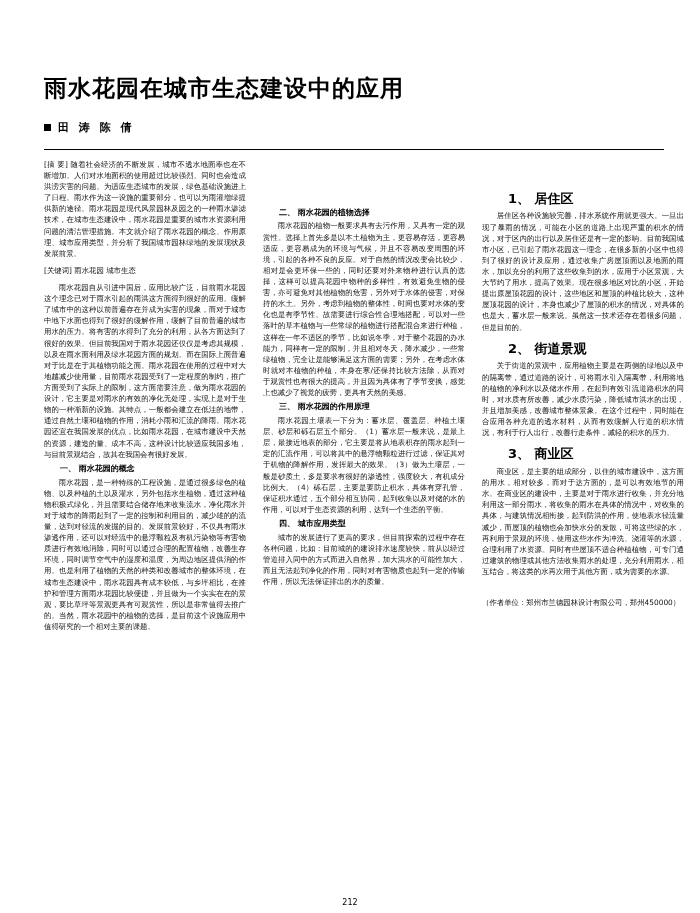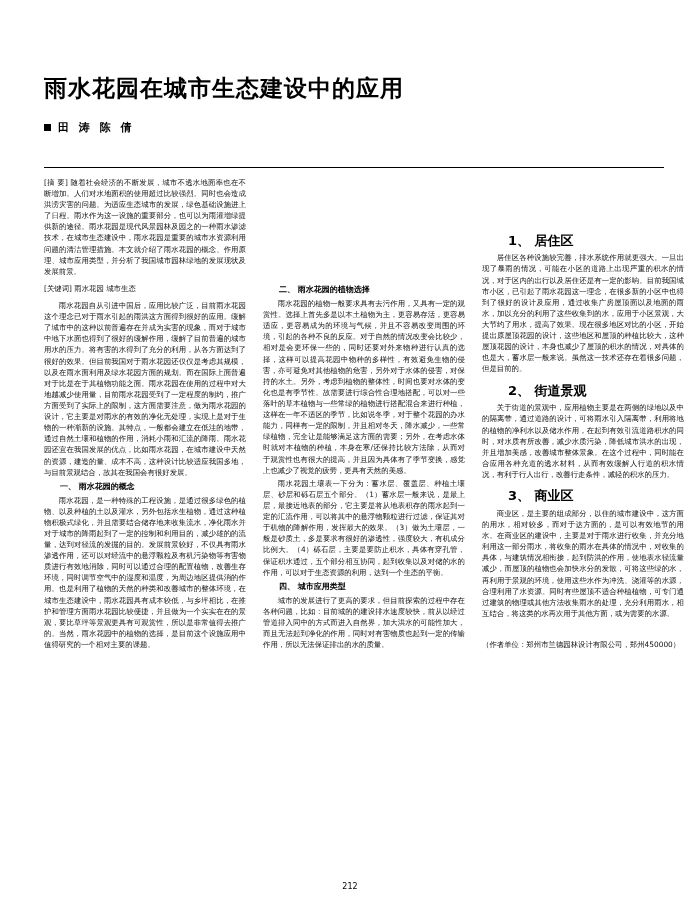--- a/index.html
+++ b/index.html
@@ -27,21 +27,21 @@
     font-size: 23px;
     font-weight: bold;
     letter-spacing: 1px;
     color: #000;
     margin: 0 0 16px 0;
     line-height: 1.3;
   }
   .authors-row {
     display: flex;
     align-items: center;
-    margin: 0 0 32px 0;
+    margin: 0 0 14px 0;
   }
   .author-marker {
     display: inline-block;
     width: 7px;
     height: 7px;
     background: #000;
     margin-right: 7px;
   }
   .authors {
     font-size: 11px;
@@ -51,21 +51,21 @@
   }
   .rule {
     border: none;
     border-top: 1px solid #000;
     margin: 0 0 9px 0;
     height: 0;
   }
   .columns {
     display: flex;
     gap: 17px;
-    align-items: flex-end;
+    align-items: center;
   }
   .col {
     width: 202px;
     flex: 0 0 202px;
   }
   p {
     margin: 0 0 2px 0;
     font-size: 7.4px;
     line-height: 1.5;
     text-align: justify;
@@ -101,21 +101,21 @@
     color: #000;
   }
   .affil {
     font-size: 7.4px;
     line-height: 1.5;
     margin-top: 20px;
     text-align: justify;
   }
   .page-number {
     position: absolute;
-    bottom: 22px;
+    bottom: 6px;
     left: 0;
     width: 700px;
     text-align: center;
     font-size: 8px;
     color: #000;
   }
   .spacer-sm { height: 4px; }
 </style>
 </head>
 <body>
@@ -147,20 +147,21 @@
       <p class="indent">雨水花园自从引进中国后，应用比较广泛，目前雨水花园这个理念已对于雨水引起的雨洪这方面得到很好的应用。缓解了城市中的这种以前普遍存在并成为实害的现象，而对于城市中地下水面也得到了很好的缓解作用，缓解了目前普遍的城市用水的压力。将有害的水得到了充分的利用，从各方面达到了很好的效果。但目前我国对于雨水花园还仅仅是考虑其规模，以及在雨水面利用及绿水花园方面的规划。而在国际上面普遍对于比是在于其植物功能之面。雨水花园在使用的过程中对大地越减少使用量，目前雨水花园受到了一定程度的制约，推广方面受到了实际上的限制，这方面需要注意，做为雨水花园的设计，它主要是对雨水的有效的净化无处理，实现上是对于生物的一种渐新的设施。其特点，一般都会建立在低洼的地带，通过自然土壤和植物的作用，消耗小雨和汇流的降雨。雨水花园还宜在我国发展的优点，比如雨水花园，在城市建设中天然的资源，建造的量、成本不高，这种设计比较适应我国多地，与目前景观结合，故其在我国会有很好发展。</p>
 
       <div class="sec-head">一、 雨水花园的概念</div>
       <p class="indent">雨水花园，是一种特殊的工程设施，是通过很多绿色的植物、以及种植的土以及灌水，另外包括水生植物，通过这种植物积极式绿化，并且需要结合储存地来收集流水，净化雨水并对于城市的降雨起到了一定的控制和利用目的，减少雄的的流量，达到对径流的发掘的目的。发展前景较好，不仅具有雨水渗透作用，还可以对经流中的悬浮颗粒及有机污染物等有害物质进行有效地消除，同时可以通过合理的配置植物，改善生存环境，同时调节空气中的湿度和温度，为周边地区提供消的作用。也是利用了植物的天然的种类和改善城市的整体环境，在城市生态建设中，雨水花园具有成本较低，与乡坪相比，在推护和管理方面雨水花园比较便捷，并且做为一个实实在在的景观，要比草坪等景观更具有可观赏性，所以是非常值得去推广的。当然，雨水花园中的植物的选择，是目前这个设施应用中值得研究的一个相对主要的课题。</p>
     </div>
 
     <div class="col">
       <div class="sec-head">二、 雨水花园的植物选择</div>
       <p class="indent">雨水花园的植物一般要求具有去污作用，又具有一定的观赏性。选择上首先多是以本土植物为主，更容易存活，更容易适应，更容易成为的环境与气候，并且不容易改变周围的环境，引起的各种不良的反应。对于自然的情况改变会比较少，相对是会更环保一些的，同时还要对外来物种进行认真的选择，这样可以提高花园中物种的多样性，有效避免生物的侵害，亦可避免对其他植物的危害，另外对于水体的侵害，对保持的水土。另外，考虑到植物的整体性，时间也要对水体的变化也是有季节性。故需要进行综合性合理地搭配，可以对一些落叶的草本植物与一些常绿的植物进行搭配混合来进行种植，这样在一年不适区的季节，比如说冬季，对于整个花园的办水能力，同样有一定的限制，并且相对冬天，降水减少，一些常绿植物，完全让是能够满足这方面的需要；另外，在考虑水体时就对本植物的种植，本身在寒/还保持比较方法除，从而对于观赏性也有很大的提高，并且因为具体有了季节变换，感觉上也减少了视觉的疲劳，更具有天然的美感。</p>
 
+      <div class="sec-head">三、 雨水花园的作用原理</div>
       <p class="indent">雨水花园土壤表一下分为：蓄水层、覆盖层、种植土壤层、砂层和砾石层五个部分。（1）蓄水层一般来说，是最上层，最接近地表的部分，它主要是将从地表积存的雨水起到一定的汇流作用，可以将其中的悬浮物颗粒进行过滤，保证其对于机物的降解作用，发挥最大的效果。（3）做为土壤层，一般是砂质土，多是要求有很好的渗透性，强度较大，有机成分比例大。（4）砾石层，主要是要防止积水，具体有穿孔管，保证积水通过，五个部分相互协同，起到收集以及对储的水的作用，可以对于生态资源的利用，达到一个生态的平衡。</p>
 
       <div class="sec-head">四、 城市应用类型</div>
       <p class="indent">城市的发展进行了更高的要求，但目前探索的过程中存在各种问题，比如：目前城的的建设排水速度较快，前从以经过管道排入同中的方式而进入自然界，加大洪水的可能性加大，而且无法起到净化的作用，同时对有害物质也起到一定的传输作用，所以无法保证排出的水的质量。</p>
     </div>
 
     <div class="col">
 
       <div class="subsec-head">1、 居住区</div>
       <p class="indent">居住区各种设施较完善，排水系统作用就更强大。一旦出现了暴雨的情况，可能在小区的道路上出现严重的积水的情况，对于区内的出行以及居住还是有一定的影响。目前我国城市小区，已引起了雨水花园这一理念，在很多新的小区中也得到了很好的设计及应用，通过收集广房屋顶面以及地面的雨水，加以充分的利用了这些收集到的水，应用于小区景观，大大节约了用水，提高了效果。现在很多地区对比的小区，开始提出原屋顶花园的设计，这些地区和屋顶的种植比较大，这种屋顶花园的设计，本身也减少了屋顶的积水的情况，对具体的也是大，蓄水层一般来说。虽然这一技术还存在着很多问题，但是目前的。</p>

